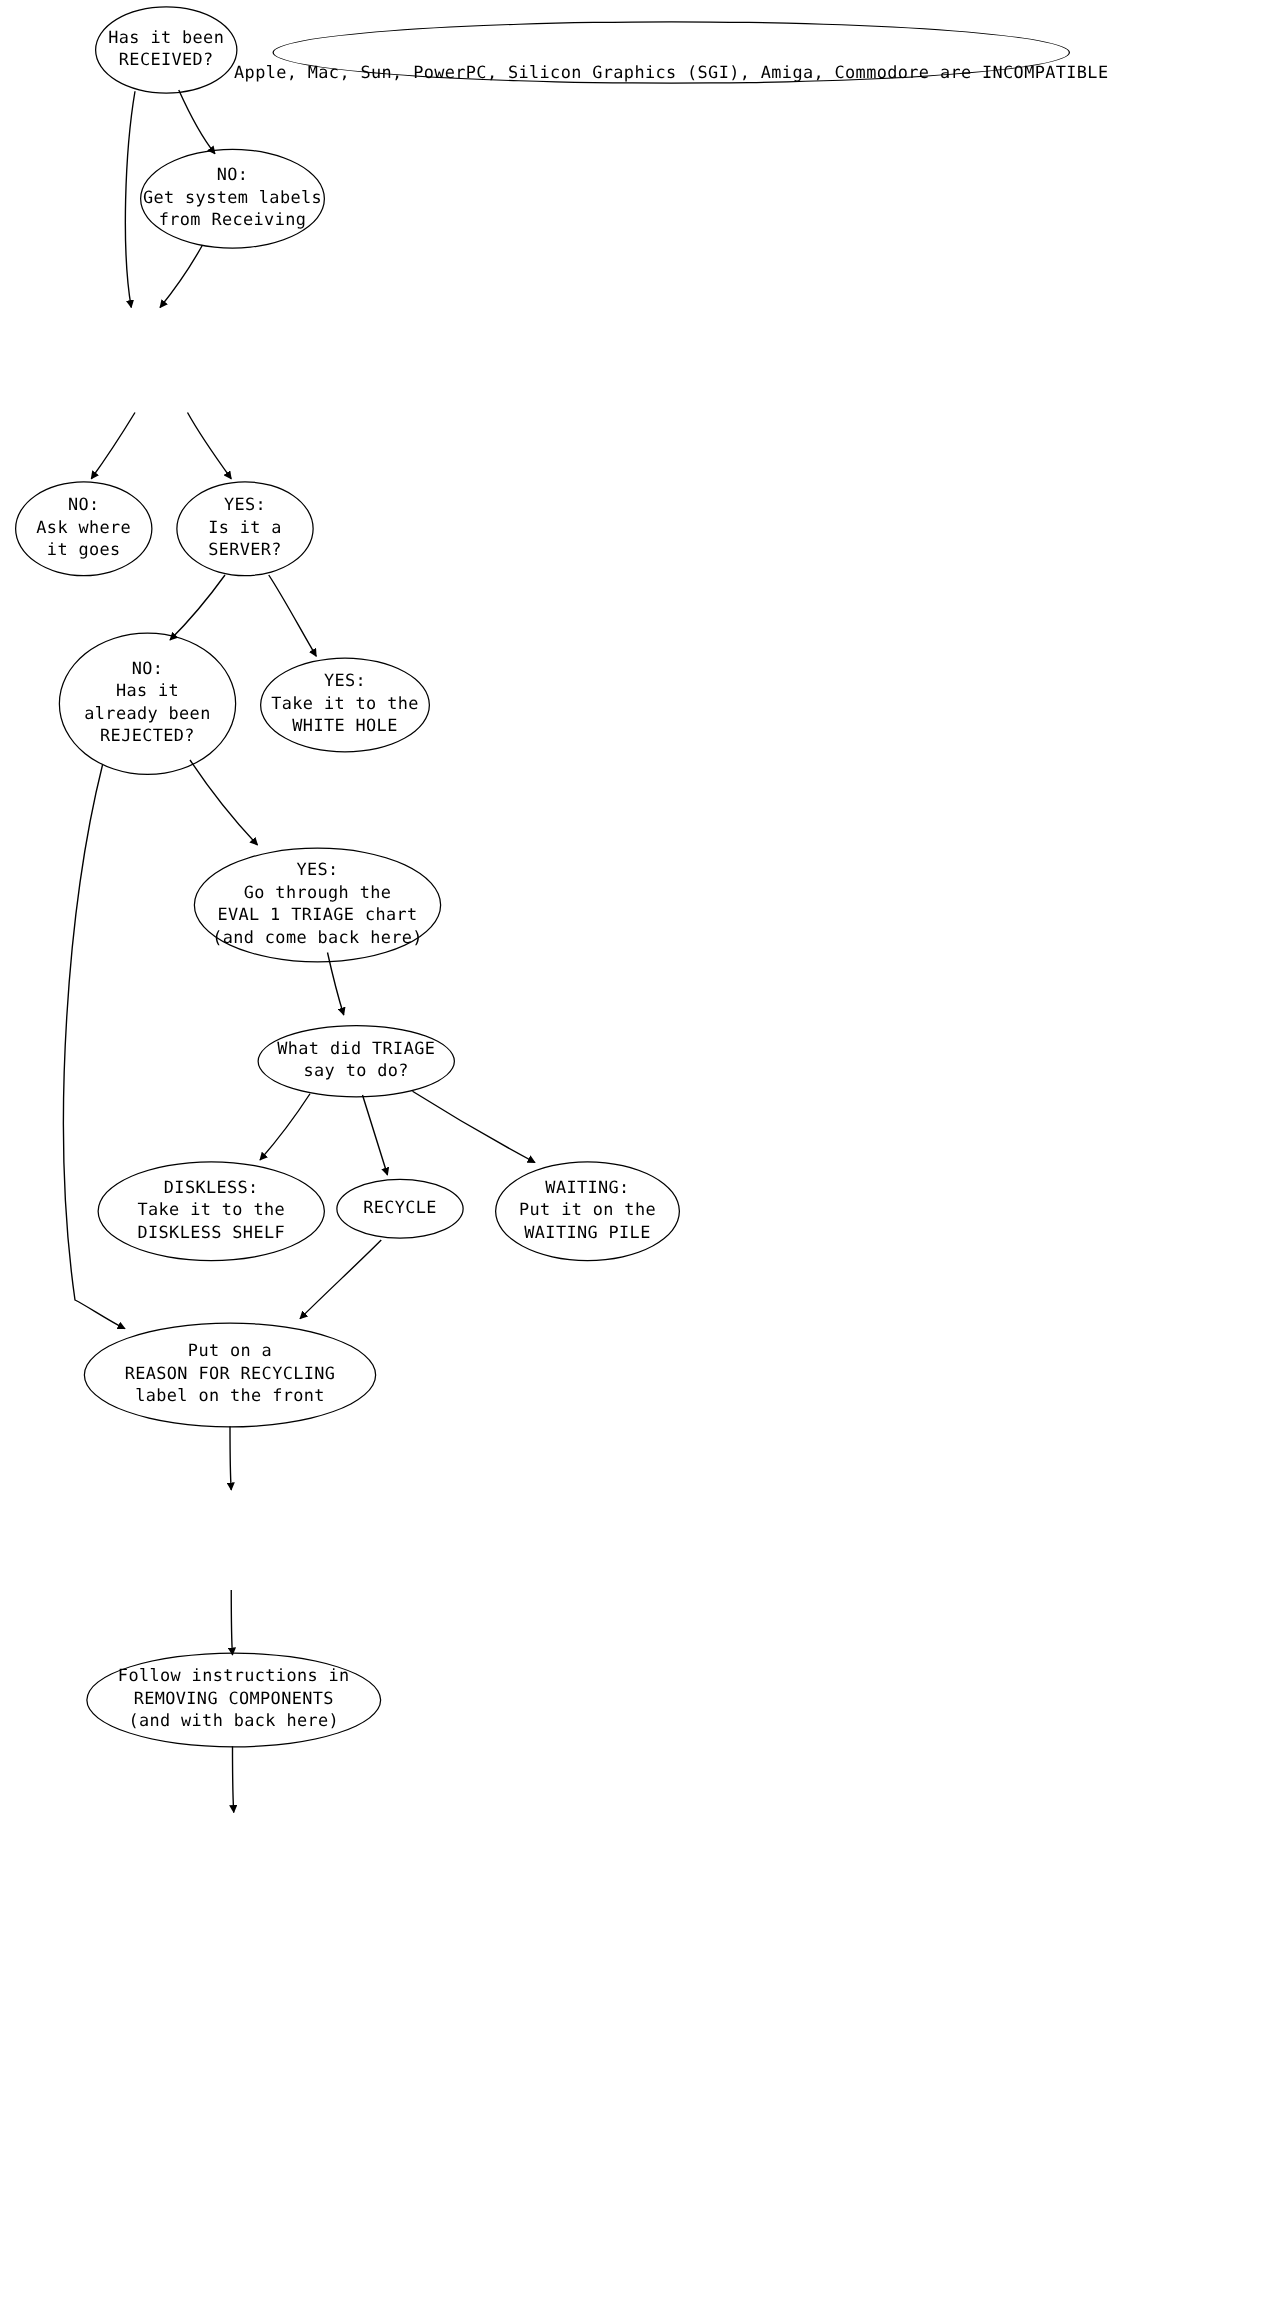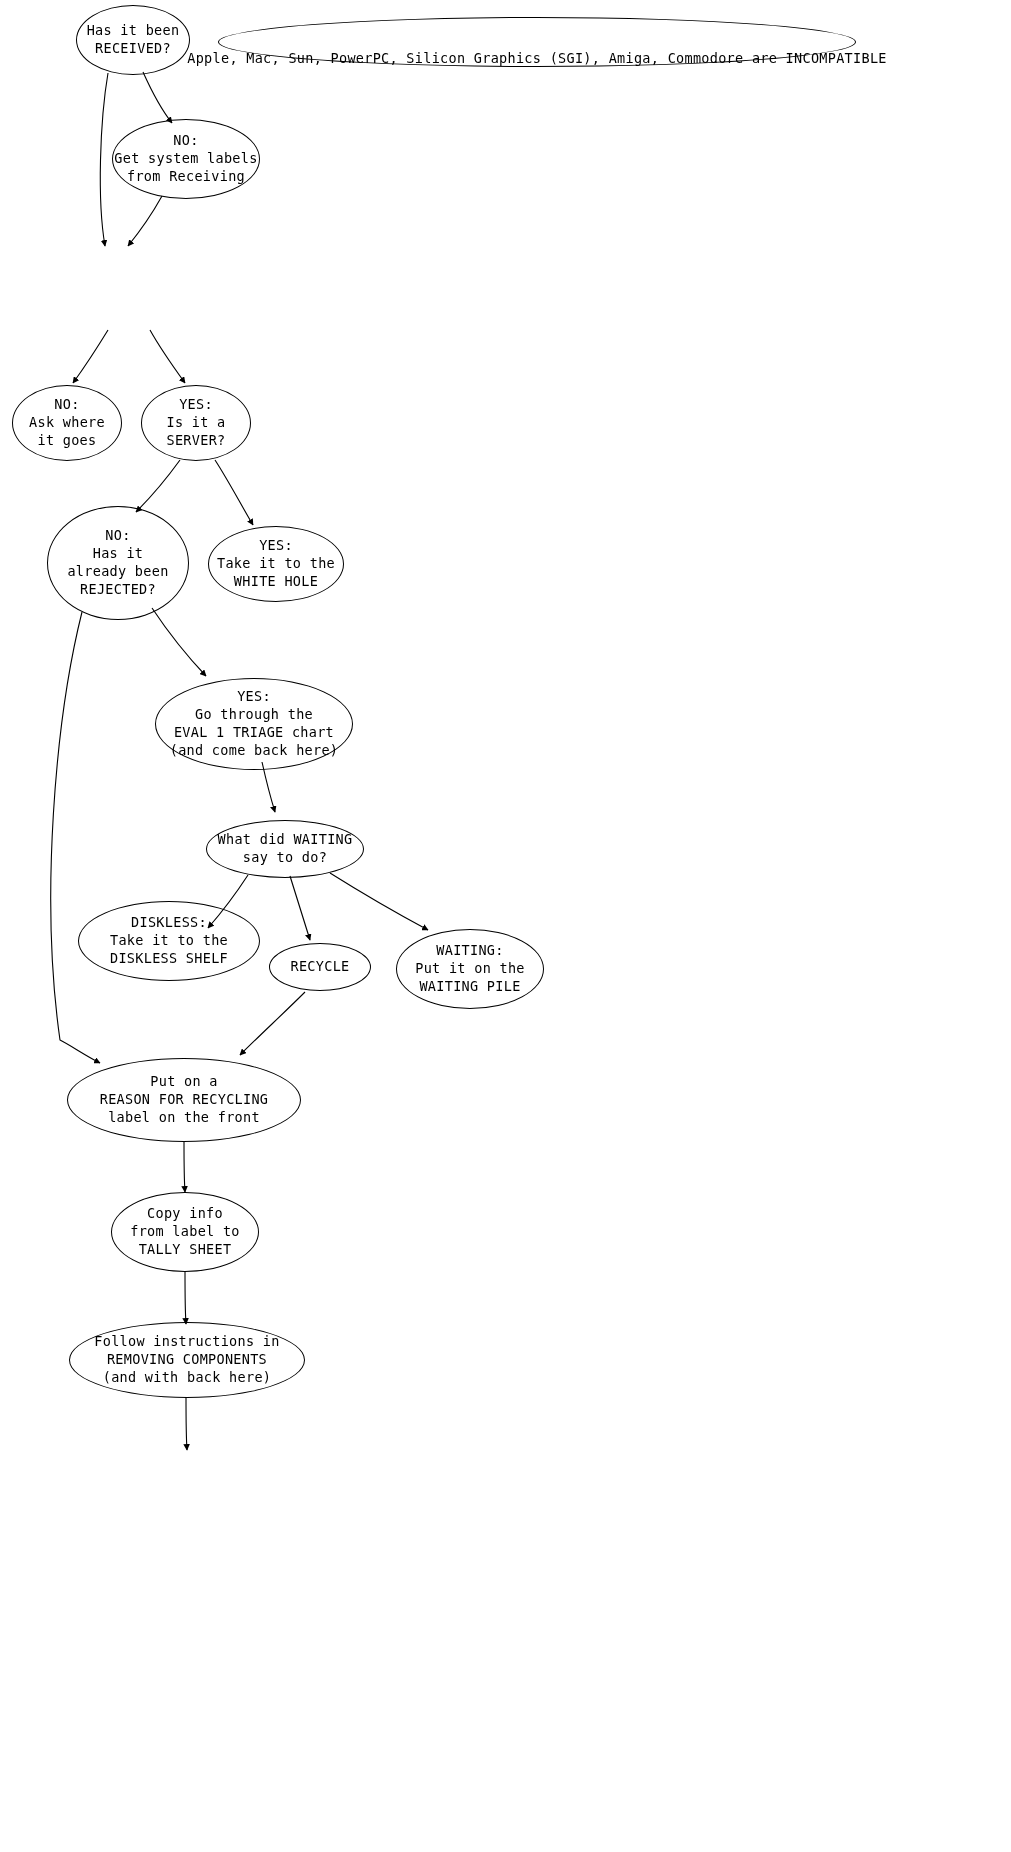--- a/index.html
+++ b/index.html
@@ -153,25 +153,25 @@
   </div>
 
   <div class="node" style="left:155px; top:678px; width:198px; height:92px;">
     <span class="lbl">YES:
 Go through the
 EVAL 1 TRIAGE chart
 (and come back here)</span>
   </div>
 
   <div class="node" style="left:206px; top:820px; width:158px; height:58px;">
-    <span class="lbl">What did WAITING
+    <span class="lbl">What did TRIAGE
 say to do?</span>
   </div>
 
-  <div class="node" style="left:78px; top:901px; width:182px; height:80px;text-align:center;">
+  <div class="node" style="left:78px; top:929px; width:182px; height:80px;text-align:center;">
     <span class="lbl">DISKLESS:
 Take it to the
 DISKLESS SHELF</span>
   </div>
 
   <div class="node" style="left:269px; top:943px; width:102px; height:48px;align-items:center;">
     <span class="lbl">RECYCLE</span>
   </div>
 
   <div class="node" style="left:67px; top:1058px; width:234px; height:84px;">
@@ -179,25 +179,20 @@
 REASON FOR RECYCLING
 label on the front</span>
   </div>
 
   <div class="node" style="left:396px; top:929px; width:148px; height:80px;">
     <span class="lbl">WAITING:
 Put it on the
 WAITING PILE</span>
   </div>
 
-  <div class="node" style="left:111px; top:1192px; width:148px; height:80px;">
-    <span class="lbl">Copy info
-from label to
-TALLY SHEET</span>
-  </div>
 
   <div class="node" style="left:69px; top:1322px; width:236px; height:76px;">
     <span class="lbl">Follow instructions in
 REMOVING COMPONENTS
 (and with back here)</span>
   </div>
 
 
 </div>
 

